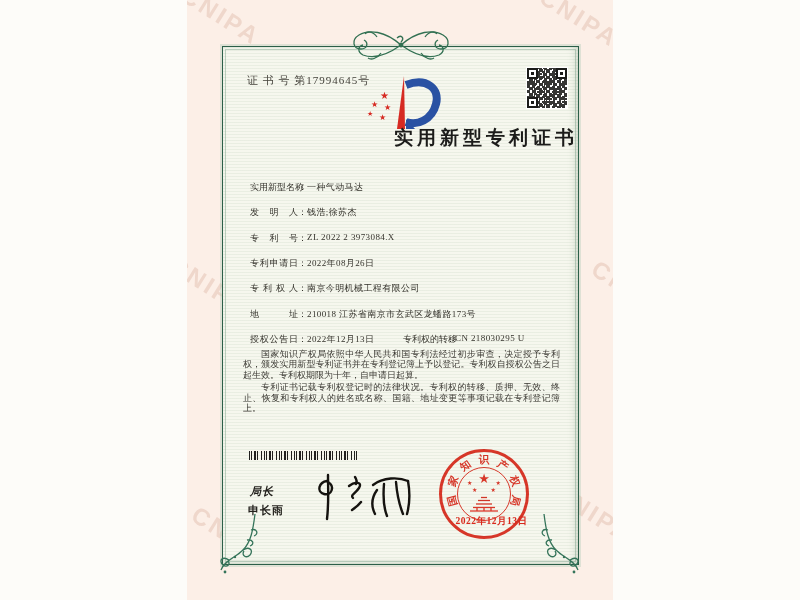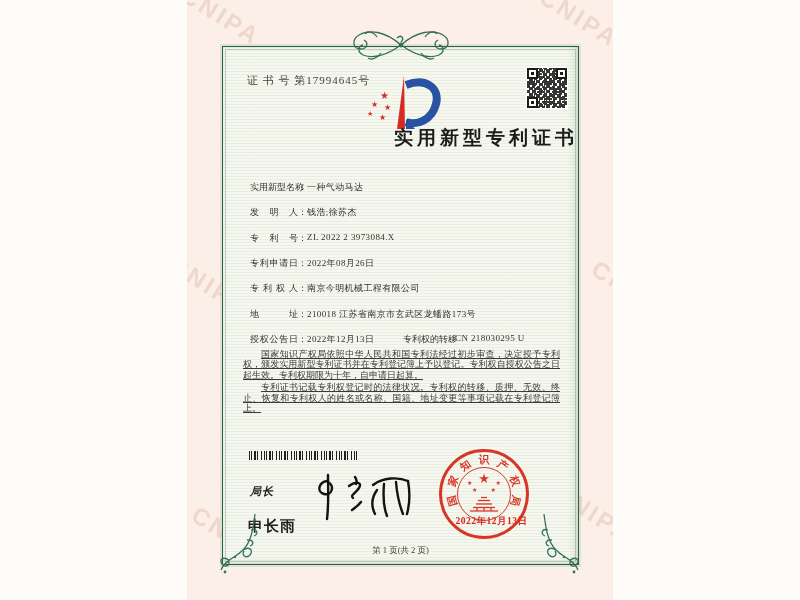--- a/index.html
+++ b/index.html
@@ -34,30 +34,30 @@
   .title{position:absolute;left:0;top:78px;width:100%;text-align:right;font-size:19px;font-weight:bold;
          letter-spacing:4px;color:#1c1c1a;}
   
   .row{position:absolute;left:27px;height:13px;font-size:9px;color:#35332c;white-space:nowrap;}
   .flabel{display:inline-block;width:48px;text-align:justify;text-align-last:justify;vertical-align:top;}
   .colon{display:inline-block;width:9px;vertical-align:top;}
   .fvalue{display:inline-block;vertical-align:top;letter-spacing:0.4px;}
   .pair2{position:absolute;left:153px;top:0;}
   
   .body-text{position:absolute;left:20px;top:302px;width:317px;font-size:9px;line-height:10.4px;
-             color:#3b3933;text-align:justify;text-decoration:underline;}
+             color:#3b3933;text-align:justify;}
   .body-text p{margin:0 0 2px 0;text-indent:2em;}
   
   .barcode{position:absolute;left:26px;top:404px;width:108px;height:9px;background:
      repeating-linear-gradient(90deg,#20201e 0 1px,transparent 1px 2px,#20201e 2px 3px,transparent 3px 5px,
      #20201e 5px 7px,transparent 7px 8px,#20201e 8px 9px,transparent 9px 12px,#20201e 12px 13px,transparent 13px 15px);}
   .officer-title{position:absolute;left:27px;top:437px;font-size:11px;font-weight:bold;color:#23211d;
                  font-family:"Liberation Sans","DejaVu Sans",sans-serif;letter-spacing:1px;font-style:italic;}
-  .officer-name{position:absolute;left:25px;top:456px;font-size:15px;font-weight:bold;color:#23211d;
-                font-family:"Liberation Sans","DejaVu Sans",sans-serif;letter-spacing:1px;margin-top:14px;}
+  .officer-name{position:absolute;left:25px;top:456px;font-size:11px;font-weight:bold;color:#23211d;
+                font-family:"Liberation Sans","DejaVu Sans",sans-serif;letter-spacing:1px;}
   .signature{position:absolute;left:88px;top:424px;width:108px;height:52px;}
   
   .seal{position:absolute;left:216px;top:402px;width:90px;height:90px;opacity:0.93;mix-blend-mode:multiply;}
   .seal-ring{position:absolute;inset:0;border:3px solid #e02a1c;border-radius:50%;}
   .seal-char{position:absolute;left:50%;top:50%;width:12px;margin-left:-6px;margin-top:-7px;
              font-size:10.5px;font-weight:bold;color:#e02a1c;text-align:center;line-height:1;}
   .emblem{position:absolute;left:50%;top:50%;width:54px;height:54px;margin:-27px 0 0 -27px;
           border:1.2px solid #e02a1c;border-radius:50%;box-sizing:border-box;}
   .emblem .bstar{position:absolute;left:50%;top:4px;transform:translateX(-50%);color:#e02a1c;font-size:13px;
                  line-height:1;font-family:"DejaVu Sans",sans-serif;}
@@ -185,21 +185,20 @@
                 <path d="M8,9 H24"></path>
                 <path d="M10,5.5 H22"></path>
                 <path d="M13,2.5 H19"></path>
               <path d="M9,12.5 V16 M16,12.5 V16 M23,12.5 V16"></path>
             </g>
           </svg>
         </div>
       </div>
       <div class="seal-date">2022年12月13日</div>
 
-      <div class="page-indicator">第 1 页(共 2 页)</div>
     </div>
 
     <svg class="flourish" style="left:158px;top:25px;" width="112" height="40" viewBox="0 0 112 40">
       <g fill="none" stroke="#337153" stroke-width="1.3">
         <path d="M56,20 C40,6 24,4 14,10 C6,15 8,24 16,24 C22,24 24,18 19,15"></path>
         <path d="M56,20 C42,30 28,34 18,30 C12,27 13,21 18,20"></path>
         <path d="M32,12 C28,6 22,6 20,9"></path>
         <path d="M36,28 C32,34 26,35 23,33"></path>
         <path d="M56,20 C72,6 88,4 98,10 C106,15 104,24 96,24 C90,24 88,18 93,15"></path>
         <path d="M56,20 C70,30 84,34 94,30 C100,27 99,21 94,20"></path>

